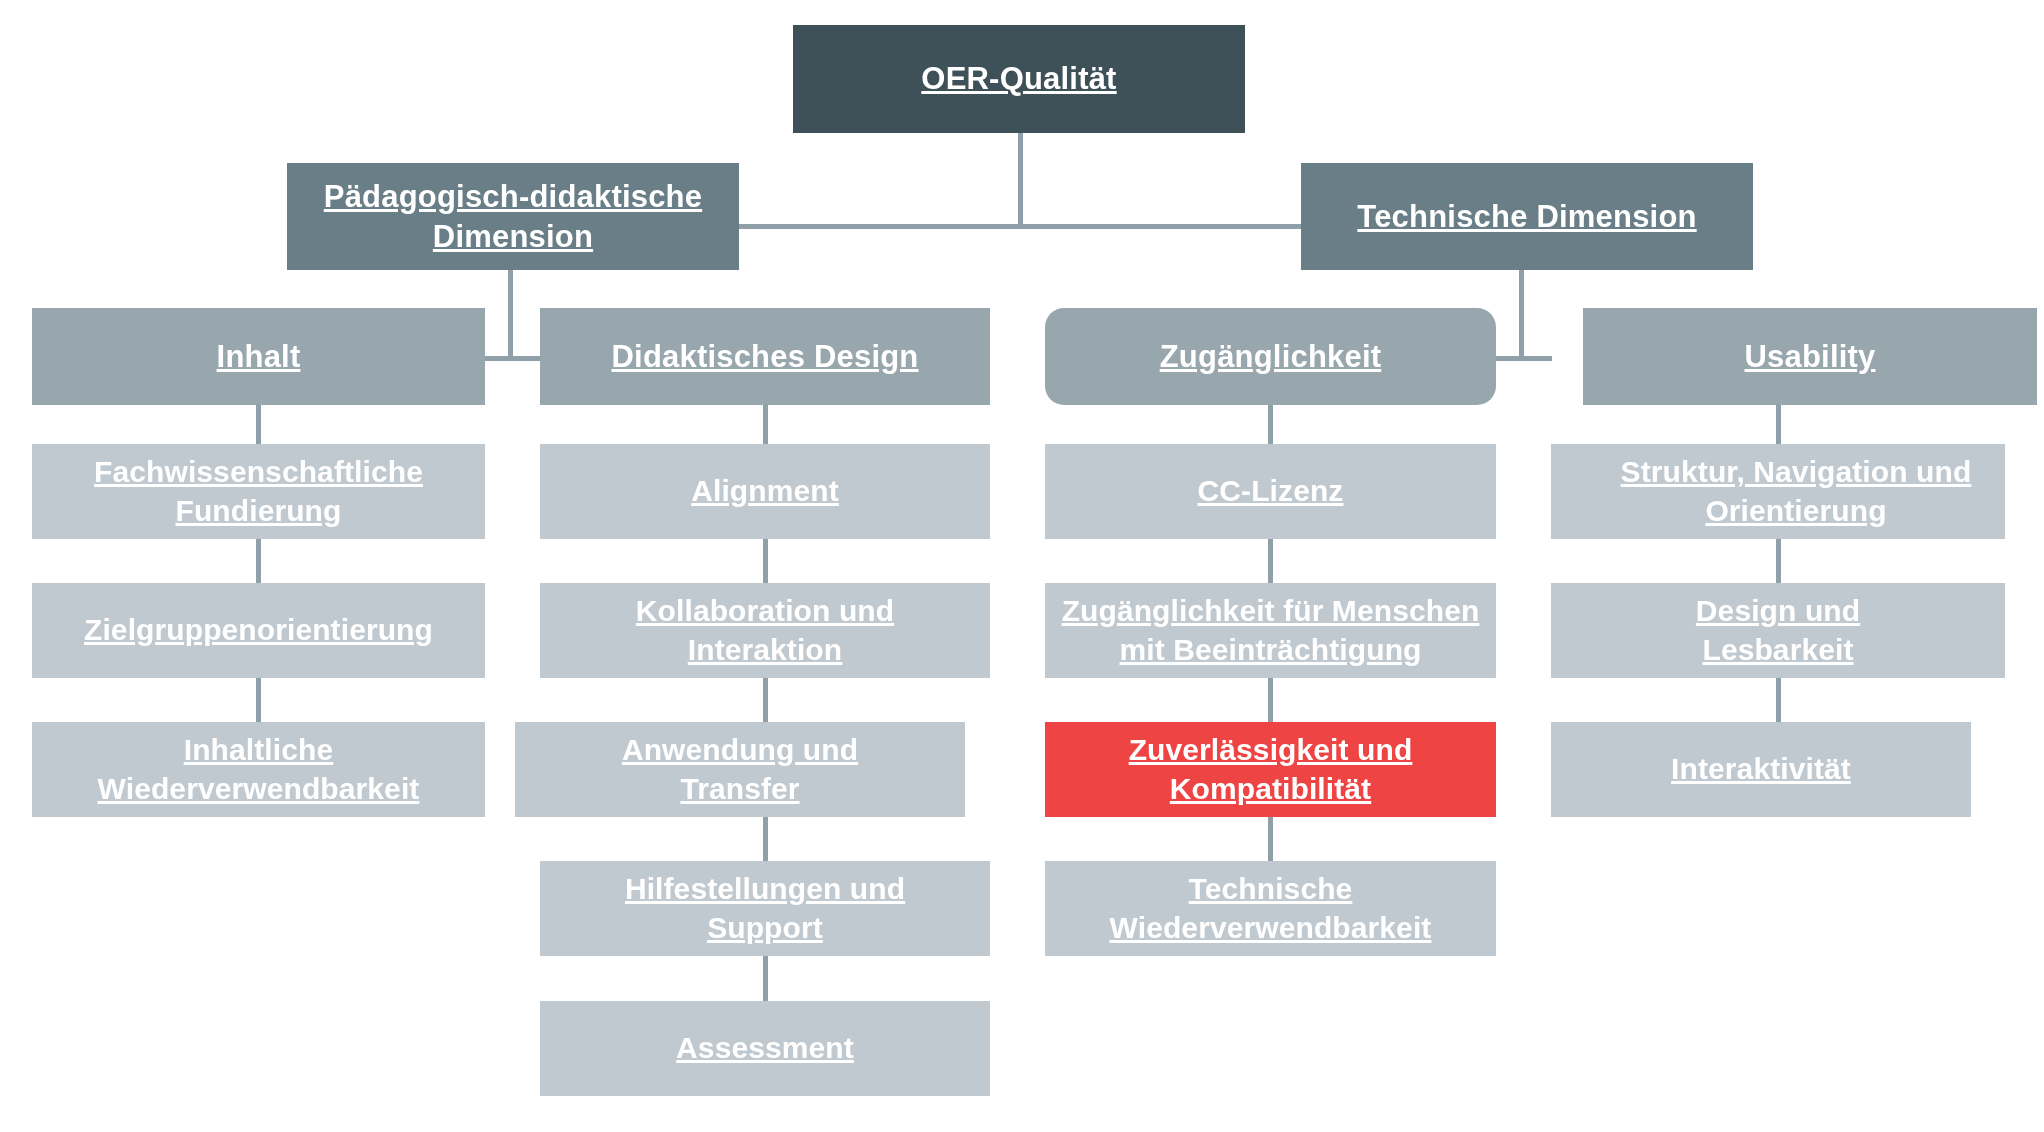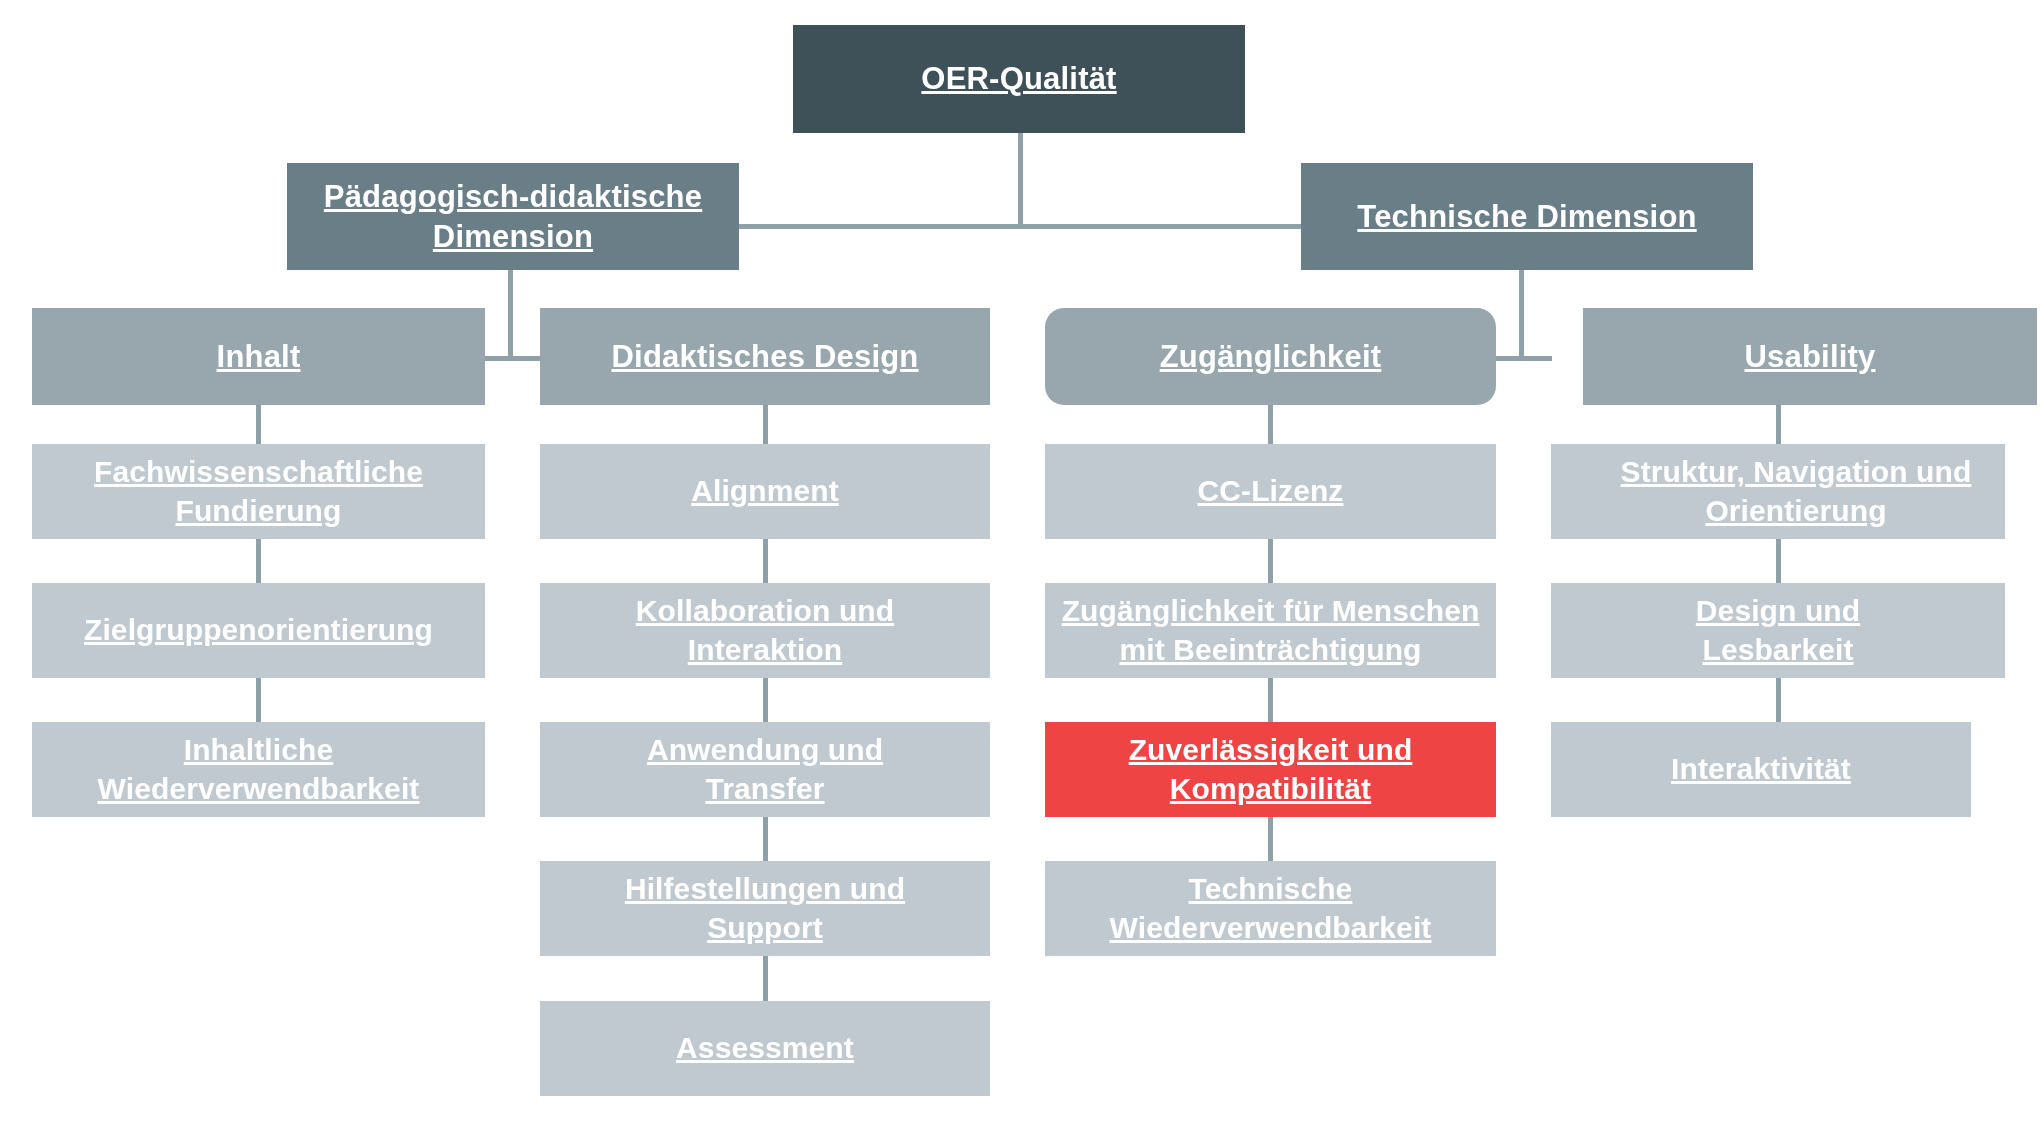--- a/index.html
+++ b/index.html
@@ -78,21 +78,21 @@
   <div class="node lvl3" style="left: 32px; top: 444px; width: 453px; height: 95px; background: rgb(193, 201, 208);">Fachwissenschaftliche
 Fundierung</div>
   <div class="node lvl3" style="left: 32px; top: 583px; width: 453px; height: 95px; background: rgb(193, 201, 208);">Zielgruppenorientierung</div>
   <div class="node lvl3" style="left: 32px; top: 722px; width: 453px; height: 95px; background: rgb(193, 201, 208);">Inhaltliche
 Wiederverwendbarkeit</div>
 
   <div class="node lvl2" style="left: 540px; top: 308px; width: 450px; height: 97px; background: rgb(152, 167, 174);">Didaktisches Design</div>
   <div class="node lvl3" style="left: 540px; top: 444px; width: 450px; height: 95px; background: rgb(193, 201, 208);">Alignment</div>
   <div class="node lvl3" style="left: 540px; top: 583px; width: 450px; height: 95px; background: rgb(193, 201, 208);">Kollaboration und
 Interaktion</div>
-  <div class="node lvl3" style="left: 540px; top: 722px; width: 450px; height: 95px; background: rgb(193, 201, 208);">Anwendung und
+  <div class="node lvl3" style="left: 515px; top: 722px; width: 450px; height: 95px; background: rgb(193, 201, 208);">Anwendung und
 Transfer</div>
   <div class="node lvl3" style="left: 540px; top: 861px; width: 450px; height: 95px; background: rgb(193, 201, 208);">Hilfestellungen und
 Support</div>
   <div class="node lvl3" style="left: 540px; top: 1001px; width: 450px; height: 95px; background: rgb(193, 201, 208);">Assessment</div>
 
   <div class="node lvl2" style="left: 1045px; top: 308px; width: 451px; height: 97px; background: rgb(152, 167, 174); border-radius: 19px;">Zugänglichkeit</div>
   <div class="node lvl3" style="left: 1045px; top: 444px; width: 451px; height: 95px; background: rgb(193, 201, 208);">CC-Lizenz</div>
   <div class="node lvl3" style="left: 1045px; top: 583px; width: 451px; height: 95px; background: rgb(193, 201, 208);">Zugänglichkeit für Menschen
 mit Beeinträchtigung</div>
   <div class="node lvl3" style="left: 1045px; top: 722px; width: 451px; height: 95px; background: #ef4444;">Zuverlässigkeit und

